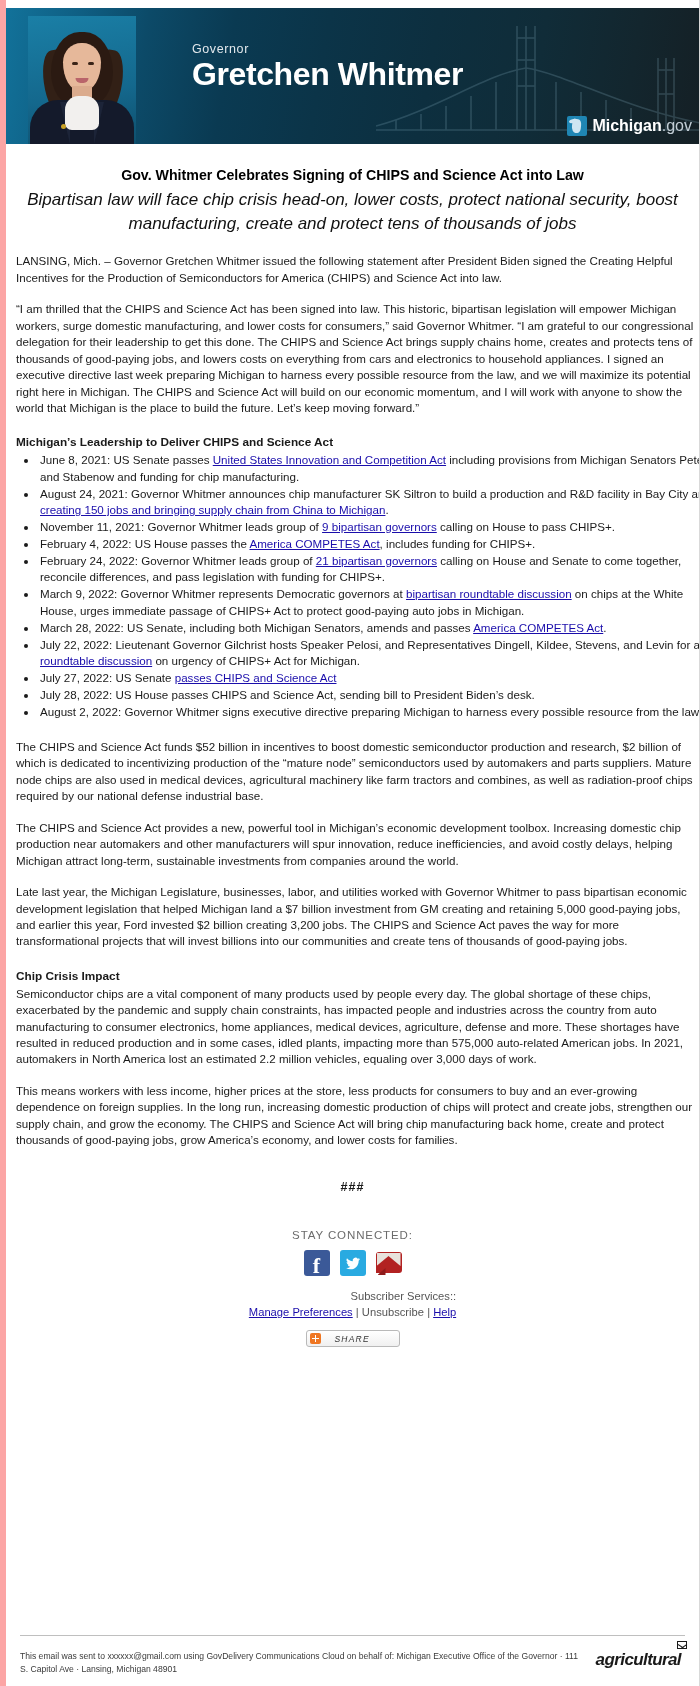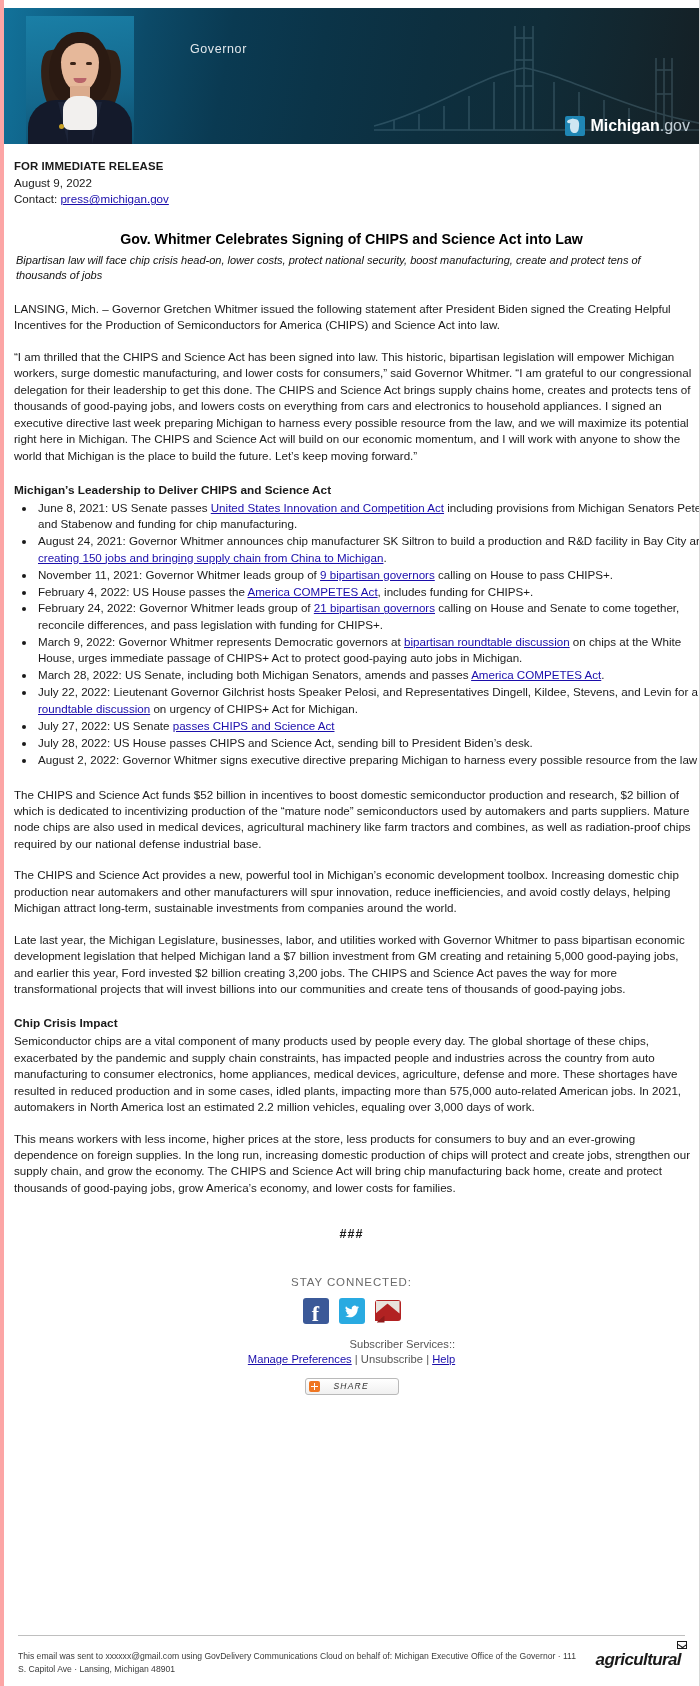--- a/index.html
+++ b/index.html
@@ -15,21 +15,21 @@
     color: #000000;
   }
 
   
   .page {
     width: 700px;
     height: 1686px;
     position: relative;
     background: #ffffff;
     box-sizing: border-box;
-    border-left: 4px solid #fca5a5;
+    border-left: 6px solid #fca5a5;
     border-right: 1px solid #d9d9d9;
     overflow: hidden;
   }
 
   
   .masthead {
     position: relative;
     width: 700px;
     height: 136px;
     margin-top: 8px;
@@ -278,22 +278,23 @@
 
   .headline {
     text-align: center;
     font-weight: bold;
     font-size: 14.2px;
     margin-top: 22px;
     line-height: 1.3;
     color: #000;
   }
   .subhead {
+    text-align: center;
     font-style: italic;
-    font-size: 11px;
+    font-size: 17px;
     line-height: 1.38;
     margin-top: 4px;
     padding: 0 2px;
     color: #111;
   }
 
   
   .wide {
     width: 680px;
   }
@@ -577,38 +578,34 @@
       <div class="neck"></div>
       <div class="jacket"></div>
       <div class="lapel-l"></div>
       <div class="lapel-r"></div>
       <div class="scarf"></div>
       <div class="pin"></div>
     </div>
 
     <div class="masthead-text">
       <div class="masthead-eyebrow">Governor</div>
+      <div class="masthead-name">Gretchen Whitmer</div>
     </div>
 
     <div class="mi-logo">
       <span class="mark">
         <span class="up"></span>
         <span class="mitten"></span>
       </span>
       <span class="wordmark"><span>Michigan</span><span class="gov">.gov</span></span>
     </div>
   </div>
 
   <div class="content">
 
-    <div class="release-meta">
-      <div class="immediate">FOR IMMEDIATE RELEASE</div>
-      <div class="date">August 9, 2022</div>
-      <div class="contact"><span>Contact: </span><a href="#">press@michigan.gov</a></div>
-    </div>
 
     <div class="headline">Gov. Whitmer Celebrates Signing of CHIPS and Science Act into Law</div>
     <div class="subhead">Bipartisan law will face chip crisis head-on, lower costs, protect national security, boost manufacturing, create and protect tens of thousands of jobs</div>
 
     <div class="gap-lg"></div>
 
     <p class="body wide"><span class="bold">LANSING, Mich.</span><span> – Governor Gretchen Whitmer issued the following statement after President Biden signed the Creating Helpful Incentives for the Production of Semiconductors for America (CHIPS) and Science Act into law.</span></p>
 
     <div class="gap-md"></div>
 

